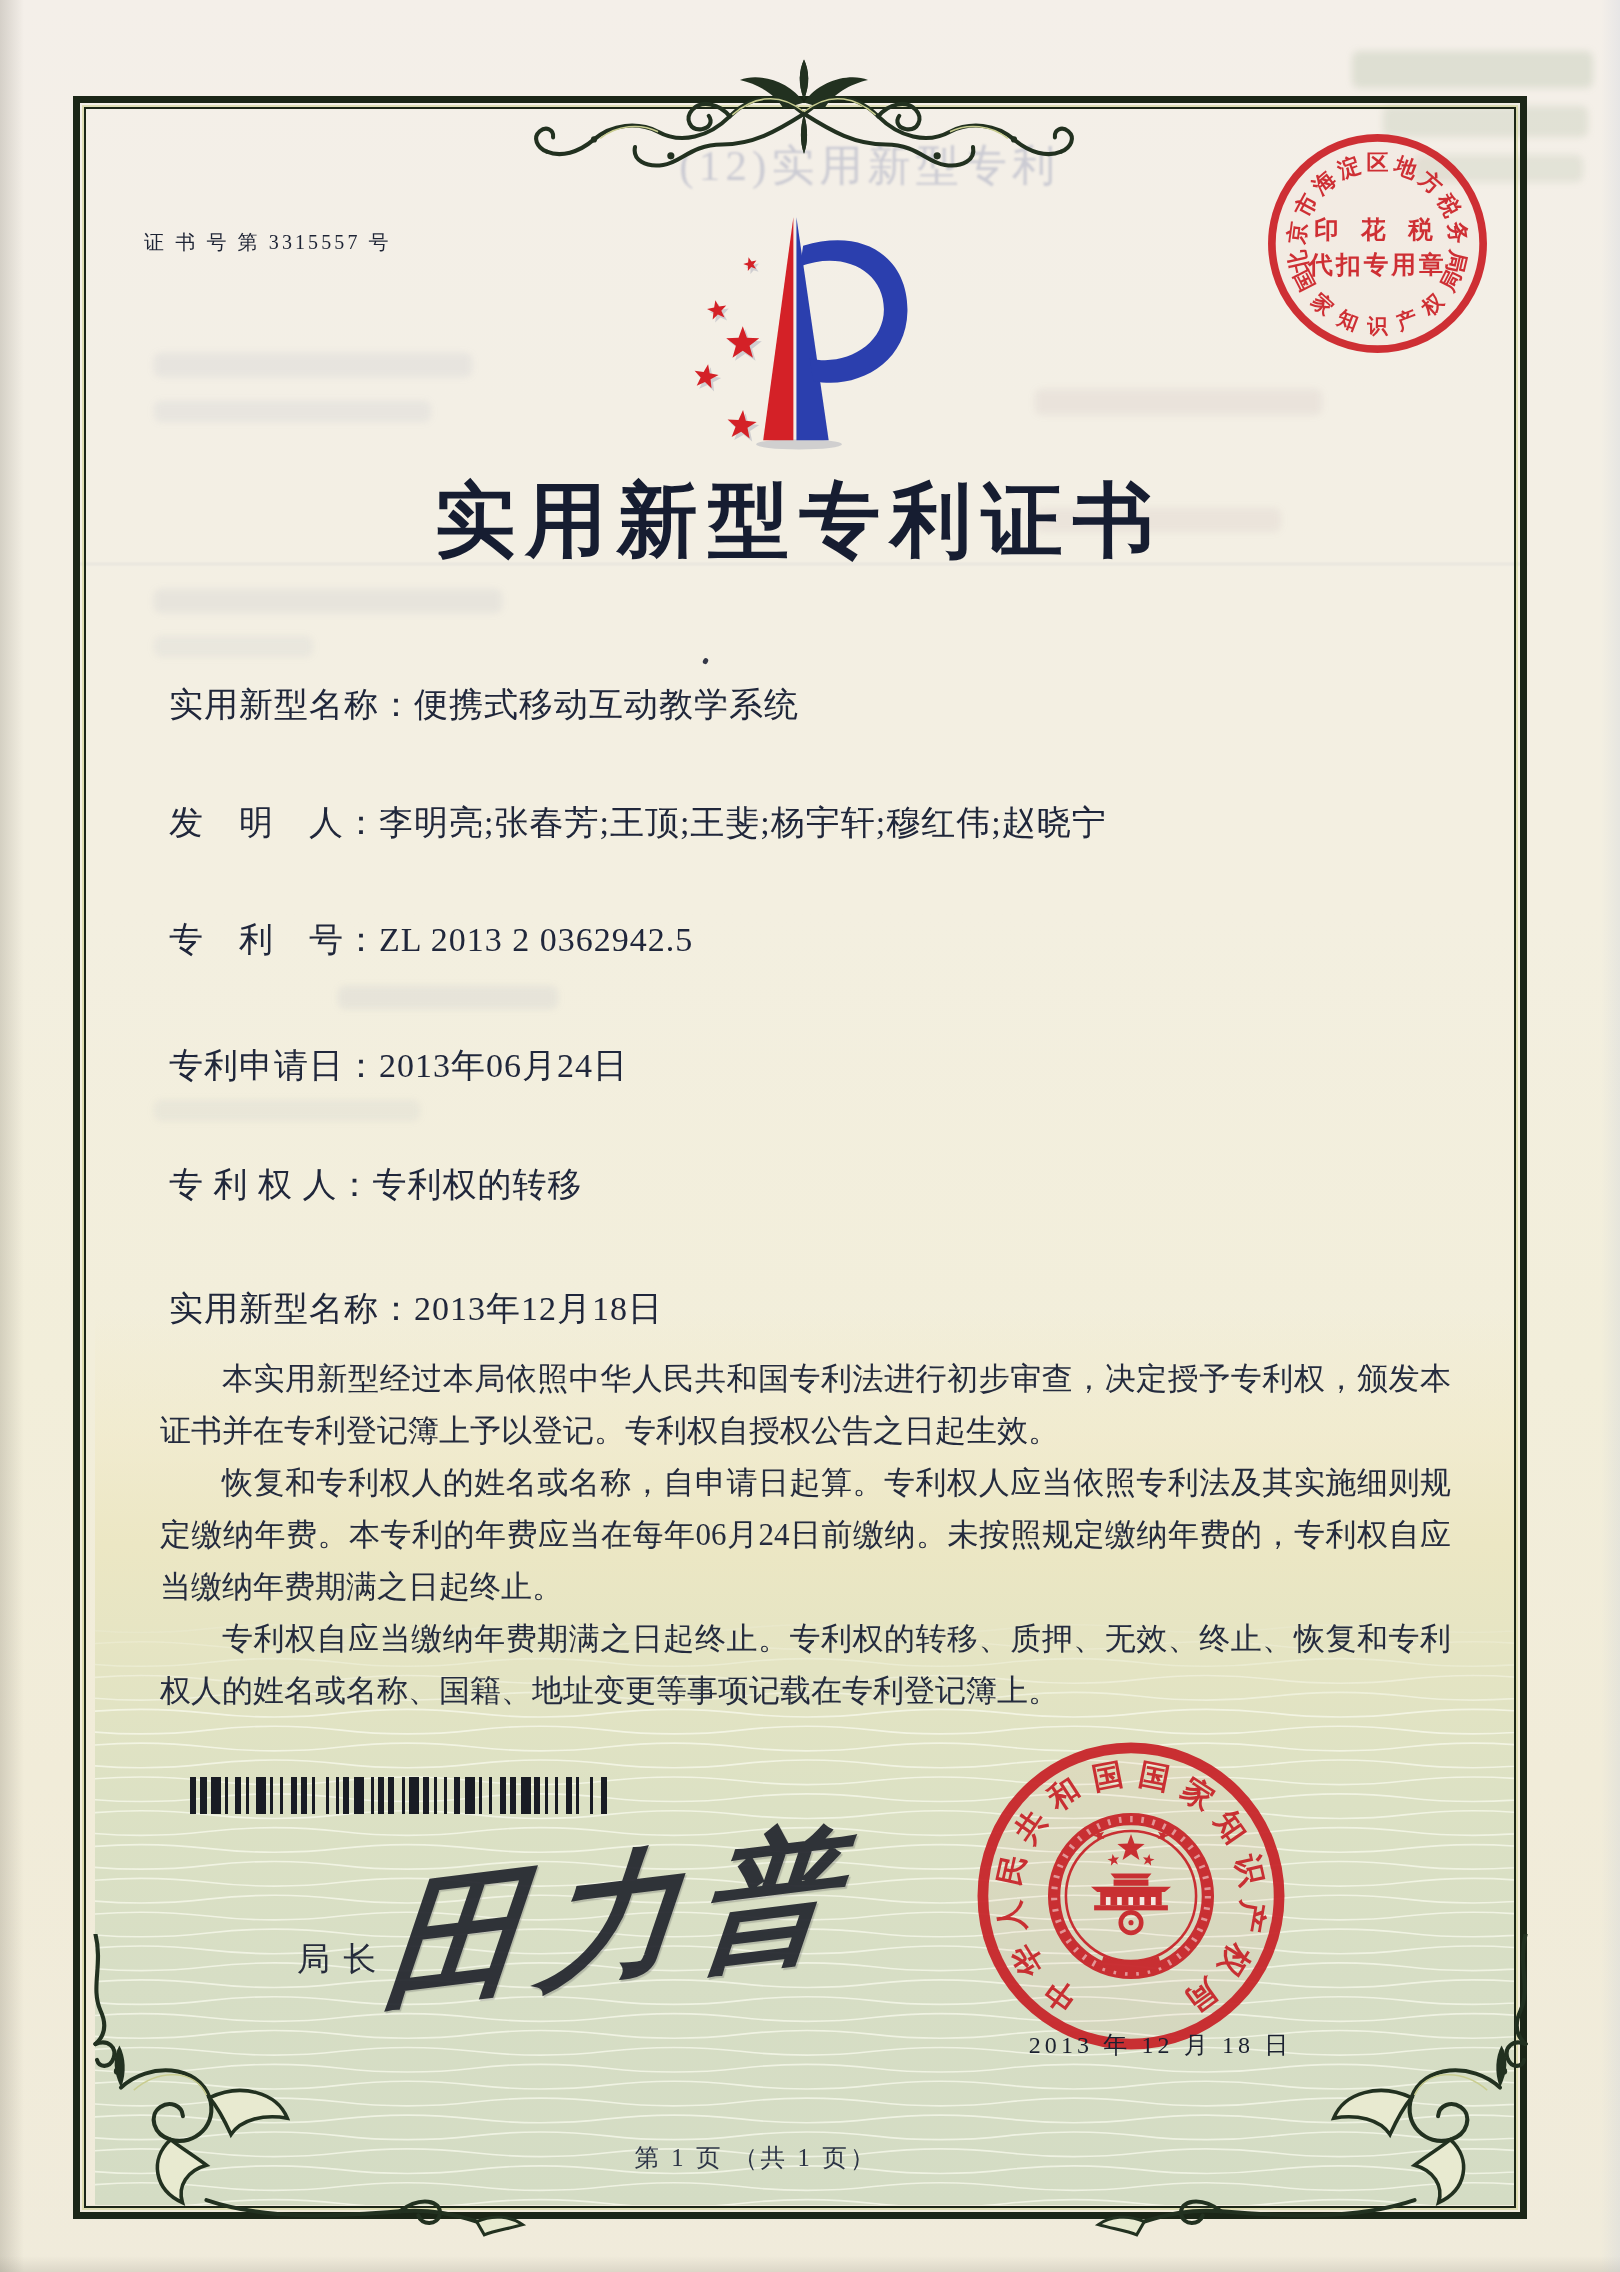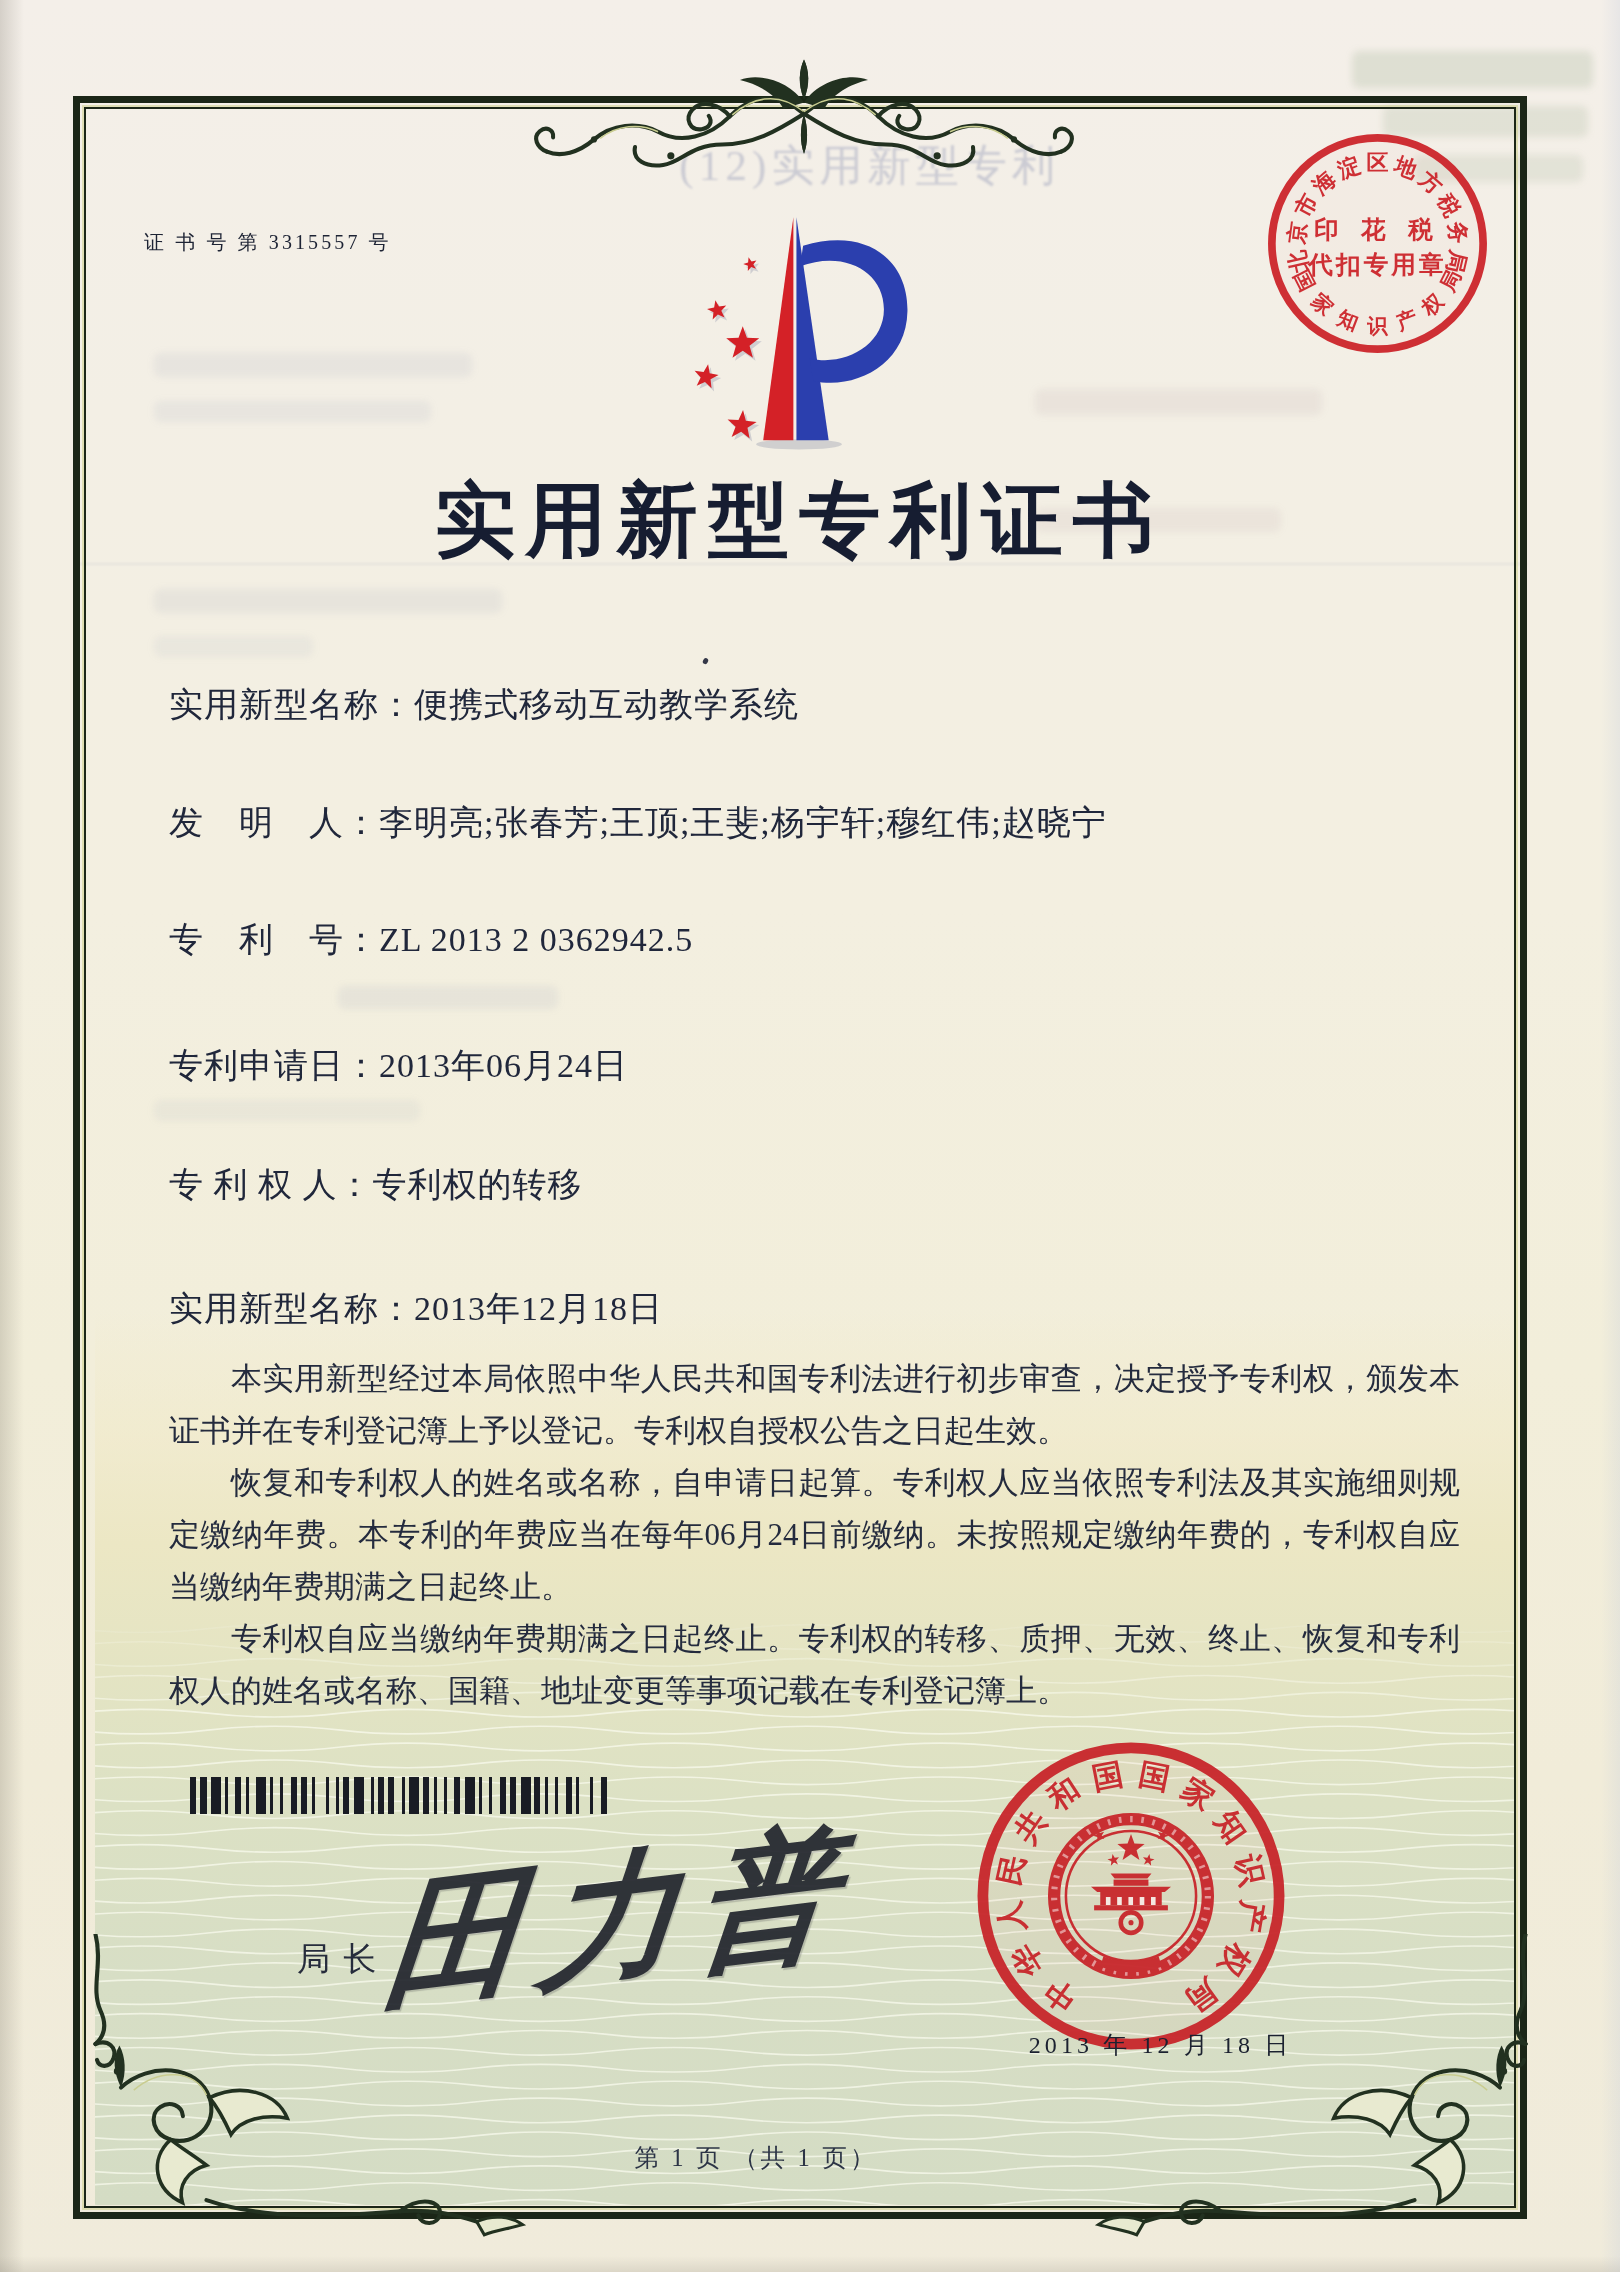--- a/index.html
+++ b/index.html
@@ -32,21 +32,21 @@
   .crease{left:77px;top:563px;width:1450px;height:2px;background:rgba(160,170,195,.16);filter:blur(1px);z-index:2;}
 
   
   .cert-no{left:144px;top:229px;font-size:20px;letter-spacing:3.1px;color:#1d2334;z-index:5;white-space:nowrap;}
   .title{left:10.2px;top:467px;width:1578px;text-align:center;font-size:81px;font-weight:700;
          letter-spacing:10.2px;color:#161d31;z-index:5;white-space:nowrap;}
   .title-dot{left:703px;top:658px;width:4.6px;height:6.1px;background:#343848;border-radius:50%;
              transform:rotate(28deg);z-index:5;}
   .field{left:169px;width:1311px;font-size:34px;color:#20273b;letter-spacing:1px;z-index:5;white-space:nowrap;}
   .f1{top:682px}.f2{top:800px}.f3{top:917px}.f4{top:1043px}.f5{top:1162px}.f6{top:1286px}
-  .body-text{left:169px;top:1353px;width:1291px;z-index:5;color:#242b3e;}
+  .body-text{left:160px;top:1353px;width:1291px;z-index:5;color:#242b3e;}
   .body-text p{margin:0;font-size:31px;line-height:52px;text-indent:2em;text-align:justify;text-justify:inter-ideograph;}
 
   
   .barcode{left:190px;top:1777px;width:421px;height:37px;z-index:5;}
   .barcode i{position:absolute;top:0;bottom:0;background:#191c24;}
 
   
   .sig-label{left:297px;top:1937px;font-size:33px;letter-spacing:13.3px;color:#262c3c;z-index:6;}
   .sig-name{left:379px;top:1826px;width:481px;text-align:center;z-index:6;
             font-size:139px;font-weight:700;font-style:italic;letter-spacing:18.4px;color:#23262e;

